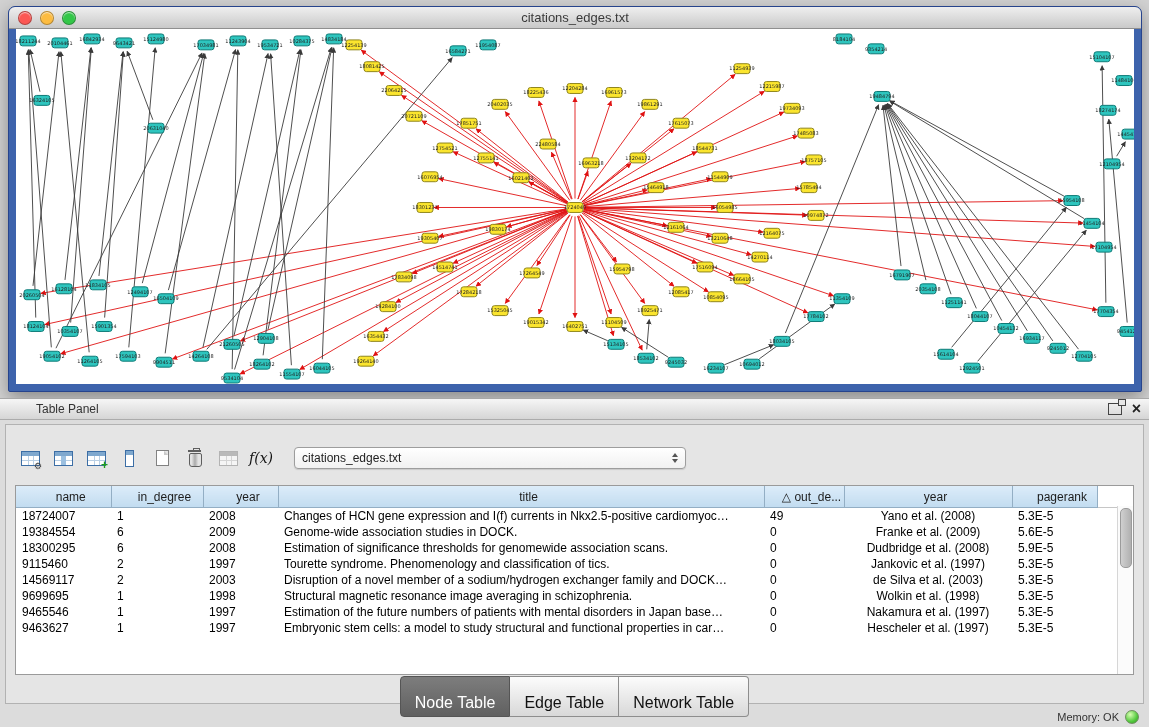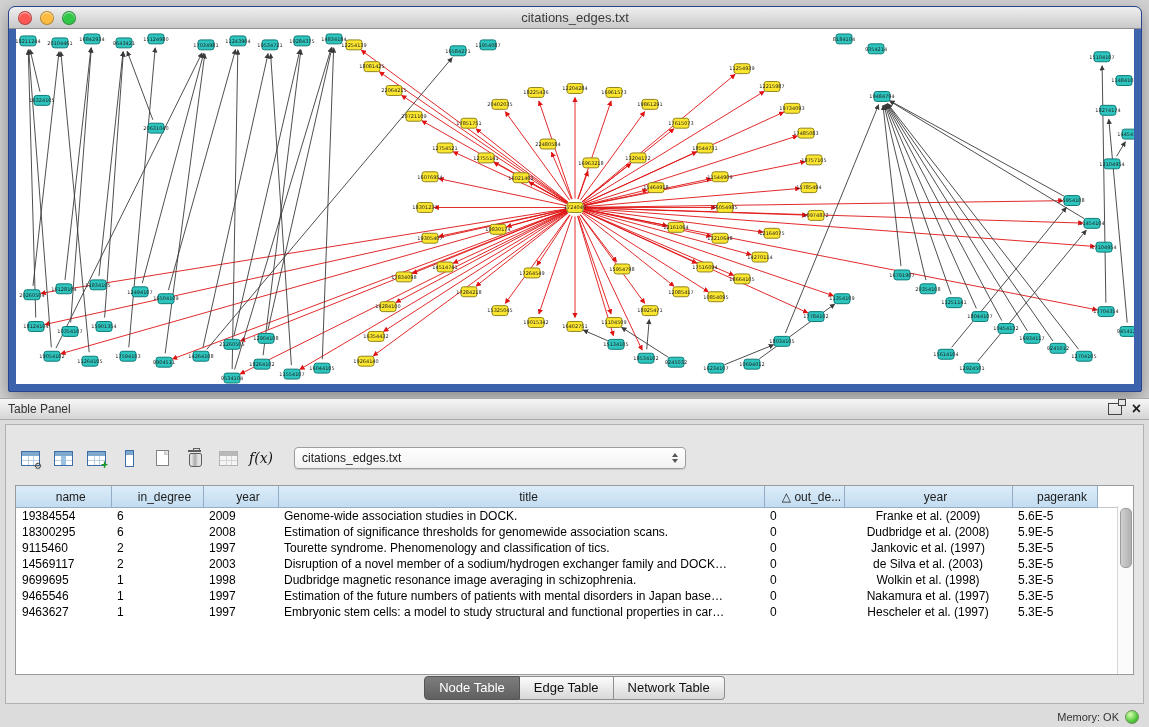--- a/index.html
+++ b/index.html
@@ -23,21 +23,21 @@
   .edge-black{stroke:#3a3a3a;stroke-width:.9;}
   .node-y{fill:#fbe52e;stroke:#8f851c;stroke-width:1;}
   .node-c{fill:#2ec5be;stroke:#0d7a76;stroke-width:1;}
   .node-label{font-size:5px;fill:#222;text-anchor:middle;font-family:"DejaVu Sans",sans-serif;}
 
   
   .panel{position:absolute;left:0;top:398px;width:1149px;height:329px;background:#dcdcdc;border-top:1px solid #a8a8a8;}
   .panel-header{position:absolute;top:0;left:0;right:0;height:21px;
                 background:linear-gradient(#f6f6f6,#d5d5d5);border-bottom:1px solid #ababab;
                 display:flex;align-items:center;padding:0 8px;box-sizing:border-box;}
-  .panel-title{font-size:12px;color:#333;}
+  .panel-title{font-size:12px;color:#333;margin-left:28px;}
   .panel-actions{margin-left:auto;display:flex;align-items:center;gap:10px;}
   .float-btn{width:12px;height:10px;border:1.5px solid #444;position:relative;display:inline-block;background:transparent;}
   .float-btn::after{content:"";position:absolute;right:-5px;top:-5px;width:6px;height:5px;border:1.5px solid #444;background:#e6e6e6;}
   .close-btn{font-size:16px;font-weight:bold;color:#222;line-height:1;cursor:default;}
   .panel-body{position:absolute;top:25px;left:5px;right:5px;bottom:24px;background:#e5e5e5;border:1px solid #b2b2b2;}
 
   
   .toolbar{position:absolute;top:18px;left:10px;right:10px;height:30px;display:flex;align-items:center;gap:5px;}
   .tbtn{width:28px;height:26px;position:relative;display:inline-flex;align-items:center;justify-content:center;border-radius:4px;}
   .mtable{width:17px;height:13px;border:1px solid #3c6ea5;background-color:#fff;
@@ -77,21 +77,21 @@
      overflow:hidden;white-space:nowrap;padding-left:16px;}
   th.cfill{background:#fff;border-right:none;border-bottom:1px solid #c6c6c6;}
   td{height:16px;font-size:12px;color:#000;padding:0 6px;white-space:nowrap;overflow:hidden;}
   td.c5{text-align:center;}
   .vscroll{position:absolute;top:20px;right:0;width:15px;bottom:0;background:#fbfbfb;border-left:1px solid #d6d6d6;}
   .vscroll .thumb{position:absolute;top:2px;left:2px;width:10px;height:58px;border-radius:5px;
                   background:linear-gradient(90deg,#d0d0d0,#b0b0b0);border:1px solid #9b9b9b;}
 
   
   .tabbar{position:absolute;top:251px;left:0;right:0;display:flex;justify-content:center;}
-  .tab{font-size:13px;color:#111;padding:3px 14px 4px;background:linear-gradient(#fcfcfc,#d8d8d8);
+  .tab{font-size:16px;color:#111;padding:17px 14px 4px;background:linear-gradient(#fcfcfc,#d8d8d8);
        border:1px solid #8d8d8d;border-left:none;}
   .tab:first-child{border-left:1px solid #8d8d8d;border-radius:4px 0 0 4px;}
   .tab:last-child{border-radius:0 4px 4px 0;}
   .tab.active{background:linear-gradient(#7d7d7d,#606060);color:#fff;border-color:#555;}
 
   
   .statusbar{position:absolute;right:10px;bottom:4px;display:flex;align-items:center;font-size:11px;color:#333;margin-left:40px;}
   .mem-dot{width:12px;height:12px;border-radius:50%;margin-left:6px;border:1px solid #6e8f5e;
            background:radial-gradient(circle at 35% 30%,#d8ffb2,#54c93e 60%,#2e9a22);}
 </style>
@@ -775,20 +775,30 @@
                 <th class="c2">year</th>
                 <th class="c3">title</th>
                 <th class="c4">△ out_de...</th>
                 <th class="c5">year</th>
                 <th class="c6">pagerank</th>
                 <th class="cfill"></th>
               </tr>
             </thead>
           <tbody>
               <tr>
+                <td class="c0">18724007</td>
+                <td class="c1">1</td>
+                <td class="c2">2008</td>
+                <td class="c3">Changes of HCN gene expression and I(f) currents in Nkx2.5-positive cardiomyoc…</td>
+                <td class="c4">49</td>
+                <td class="c5">Yano et al. (2008)</td>
+                <td class="c6">5.3E-5</td>
+                <td class="cfill"></td>
+              </tr>
+              <tr>
                 <td class="c0">19384554</td>
                 <td class="c1">6</td>
                 <td class="c2">2009</td>
                 <td class="c3">Genome-wide association studies in DOCK.</td>
                 <td class="c4">0</td>
                 <td class="c5">Franke et al. (2009)</td>
                 <td class="c6">5.6E-5</td>
                 <td class="cfill"></td>
               </tr>
               <tr>
@@ -818,21 +828,21 @@
                 <td class="c3">Disruption of a novel member of a sodium/hydrogen exchanger family and DOCK…</td>
                 <td class="c4">0</td>
                 <td class="c5">de Silva et al. (2003)</td>
                 <td class="c6">5.3E-5</td>
                 <td class="cfill"></td>
               </tr>
               <tr>
                 <td class="c0">9699695</td>
                 <td class="c1">1</td>
                 <td class="c2">1998</td>
-                <td class="c3">Dudbridge magnetic resonance image averaging in schizophrenia.</td>
+                <td class="c3">Structural magnetic resonance image averaging in schizophrenia.</td>
                 <td class="c4">0</td>
                 <td class="c5">Wolkin et al. (1998)</td>
                 <td class="c6">5.3E-5</td>
                 <td class="cfill"></td>
               </tr>
               <tr>
                 <td class="c0">9465546</td>
                 <td class="c1">1</td>
                 <td class="c2">1997</td>
                 <td class="c3">Estimation of the future numbers of patients with mental disorders in Japan base…</td>

